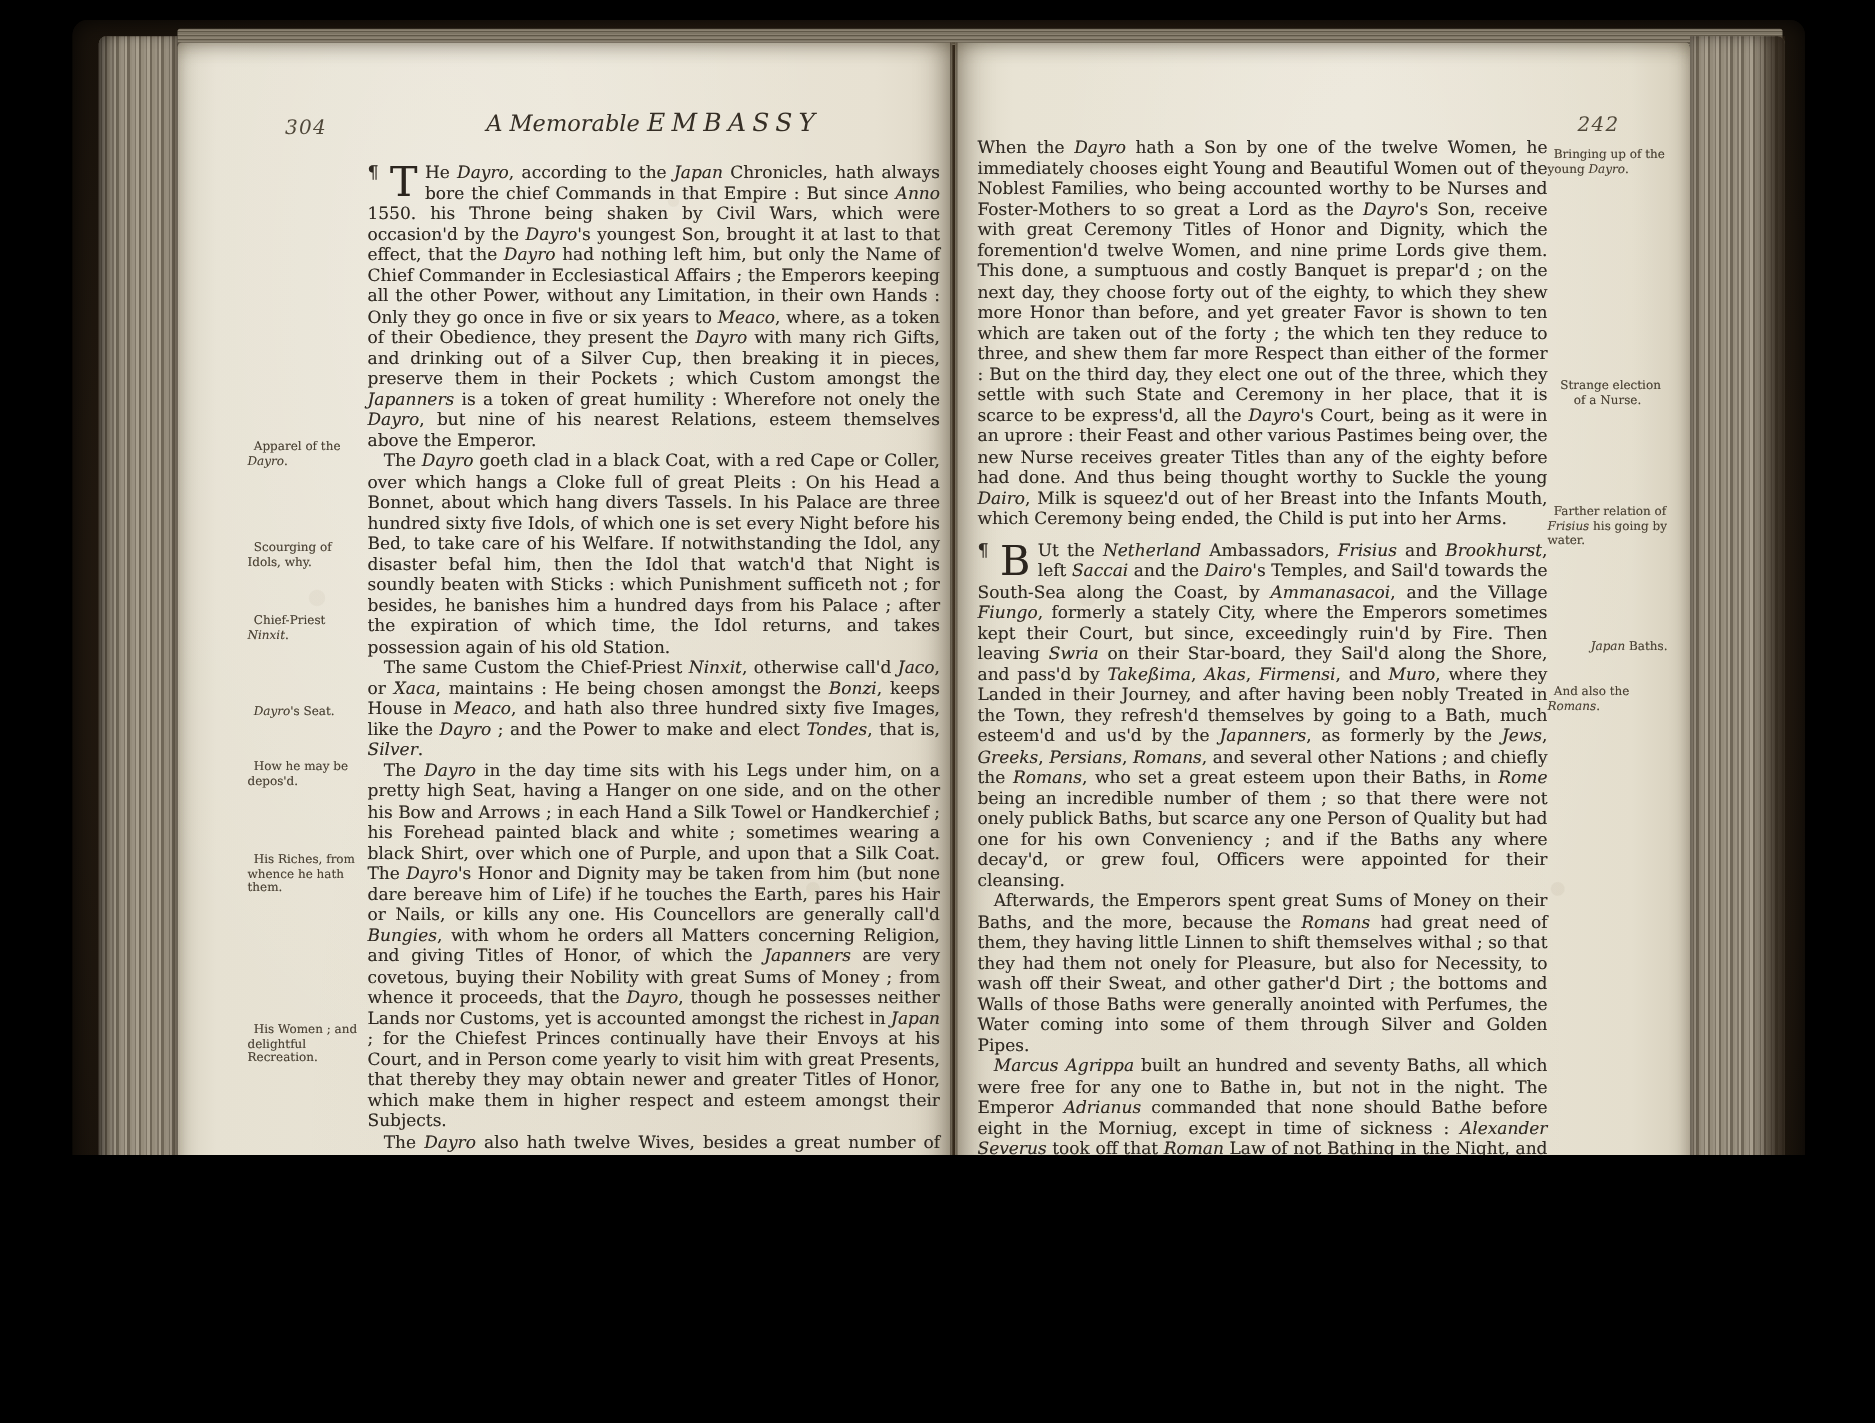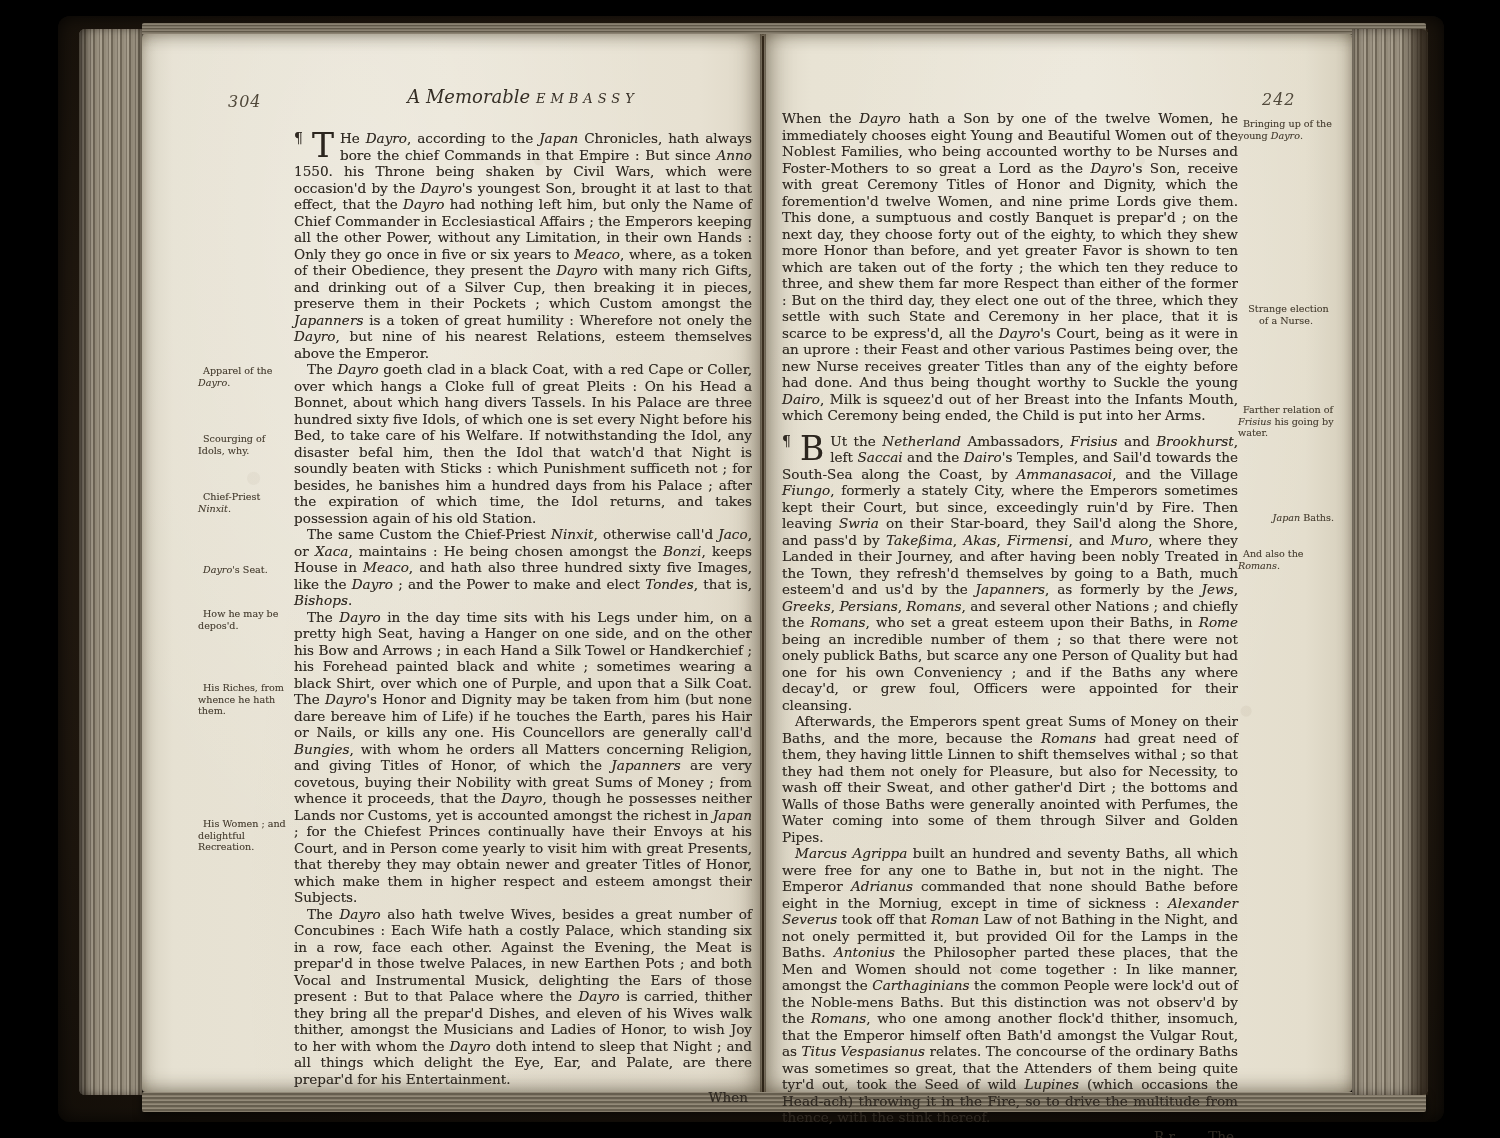--- a/index.html
+++ b/index.html
@@ -1,16 +1,16 @@
 <!DOCTYPE html>
 <html><head>
 <meta charset="utf-8">
 <style>
   html,body{margin:0;padding:0;background:#000;}
-  .stage{position:relative;width:1500px;height:1138px;background:#000;overflow:hidden;
+  .stage{position:relative;width:1500px;height:924px;background:#000;overflow:hidden;
          font-family:"DejaVu Serif","Liberation Serif",serif;}
   .book{position:absolute;left:58px;top:16px;width:1386px;height:1106px;border-radius:12px;
         background:radial-gradient(ellipse at 50% 45%,#3b2f23 0%,#261c12 55%,#140f09 100%);
         box-shadow:0 0 40px rgba(0,0,0,.9), inset 0 0 18px rgba(0,0,0,.8);}
   .edge-top{position:absolute;left:84px;top:7px;width:1284px;height:13px;
         background:repeating-linear-gradient(0deg,#7c7464 0 1px,#5f5748 1px 2px,#8a8171 2px 3px);
         border-radius:2px;}
   .edge-bottom{position:absolute;left:84px;top:1076px;width:1284px;height:20px;
         background:repeating-linear-gradient(0deg,#857c6b 0 1px,#665e4f 1px 3px,#938a79 3px 4px);
         border-radius:2px;box-shadow:0 4px 8px rgba(0,0,0,.6);}
@@ -46,21 +46,21 @@
   .page::before{content:"";position:absolute;inset:0;pointer-events:none;border-radius:inherit;
         background-image:
           radial-gradient(circle at 18% 42%,rgba(110,90,60,.05) 0 6px,transparent 7px),
           radial-gradient(circle at 64% 12%,rgba(110,90,60,.05) 0 4px,transparent 5px),
           radial-gradient(circle at 82% 64%,rgba(110,90,60,.06) 0 5px,transparent 6px),
           radial-gradient(circle at 40% 88%,rgba(110,90,60,.05) 0 8px,transparent 9px);}
   .gutter{position:absolute;left:702px;top:18px;width:6px;height:1058px;
         background:linear-gradient(90deg,rgba(40,30,18,.55),rgba(90,75,50,.25),rgba(40,30,18,.5));}
   .pagenum{position:absolute;font-size:16px;color:#50483a;font-style:italic;letter-spacing:1px;}
   .runhead{position:absolute;text-align:center;font-style:italic;font-size:18px;color:#352e25;}
-  .runhead .sp{letter-spacing:5px;font-size:13px;}
+  .runhead .sp{letter-spacing:5px;font-size:20px;}
   .body-col{position:absolute;font-size:13.6px;line-height:16.5px;color:#2f2922;
         text-align:justify;text-shadow:0 0 .5px rgba(47,41,34,.45);}
   .para{text-indent:13px;margin:0;}
   .para.no-indent{text-indent:0;}
   .para.gap-before{margin-top:9px;}
   .pilcrow{float:left;font-size:14px;line-height:17px;margin-right:9px;}
   .dropcap{float:left;font-size:33px;line-height:30px;height:31px;margin:1px 6px 0 0;color:#2b251e;}
   .catchword-row{text-align:right;padding-right:4px;margin-top:2px;}
   .sig-row{position:relative;height:17px;margin-top:2px;}
   .sig-mark{position:absolute;left:372px;}
@@ -80,34 +80,34 @@
     <div class="edge-bottom"></div>
     <div class="fore-edge left"></div>
     <div class="fore-edge right">
         <div class="stain"></div>
       </div>
 
     <div class="page left">
       <div class="pagenum" style="left:86px;top:58px;">304</div>
       <div class="runhead" style="left:152px;top:52px;width:458px;">A Memorable <span class="sp">EMBASSY</span></div>
 
-      <div class="margin-note mn-left" style="top:318px;margin-top:13px;">Apparel of the <i>Dayro</i>.</div>
+      <div class="margin-note mn-left" style="top:318px;">Apparel of the <i>Dayro</i>.</div>
       <div class="margin-note mn-left" style="top:399px;">Scourging of Idols, why.</div>
       <div class="margin-note mn-left" style="top:457px;">Chief-Priest <i>Ninxit</i>.</div>
       <div class="margin-note mn-left" style="top:530px;"><i>Dayro</i>'s Seat.</div>
       <div class="margin-note mn-left" style="top:574px;">How he may be depos'd.</div>
       <div class="margin-note mn-left" style="top:648px;">His Riches, from whence he hath them.</div>
       <div class="margin-note mn-left" style="top:784px;">His Women ; and delightful Recreation.</div>
 
       <div class="body-col" style="left:152px;top:96px;width:458px;">
         <p class="para no-indent">
           <span class="pilcrow">¶</span><span class="dropcap">T</span><span>He <i>Dayro</i>, according to the <i>Japan</i> Chronicles, hath always bore the chief Commands in that Empire : But since <i>Anno</i> 1550. his Throne being shaken by Civil Wars, which were occasion'd by the <i>Dayro</i>'s youngest Son, brought it at last to that effect, that the <i>Dayro</i> had nothing left him, but only the Name of Chief Commander in Ecclesiastical Affairs ; the Emperors keeping all the other Power, without any Limitation, in their own Hands : Only they go once in five or six years to <i>Meaco</i>, where, as a token of their Obedience, they present the <i>Dayro</i> with many rich Gifts, and drinking out of a Silver Cup, then breaking it in pieces, preserve them in their Pockets ; which Custom amongst the <i>Japanners</i> is a token of great humility : Wherefore not onely the <i>Dayro</i>, but nine of his nearest Relations, esteem themselves above the Emperor.</span>
         </p>
         <p class="para">The <i>Dayro</i> goeth clad in a black Coat, with a red Cape or Coller, over which hangs a Cloke full of great Pleits : On his Head a Bonnet, about which hang divers Tassels. In his Palace are three hundred sixty five Idols, of which one is set every Night before his Bed, to take care of his Welfare. If notwithstanding the Idol, any disaster befal him, then the Idol that watch'd that Night is soundly beaten with Sticks : which Punishment sufficeth not ; for besides, he banishes him a hundred days from his Palace ; after the expiration of which time, the Idol returns, and takes possession again of his old Station.</p>
-        <p class="para">The same Custom the Chief-Priest <i>Ninxit</i>, otherwise call'd <i>Jaco</i>, or <i>Xaca</i>, maintains : He being chosen amongst the <i>Bonzi</i>, keeps House in <i>Meaco</i>, and hath also three hundred sixty five Images, like the <i>Dayro</i> ; and the Power to make and elect <i>Tondes</i>, that is, <i>Bishops</i>.</p>
+        <p class="para">The same Custom the Chief-Priest <i>Ninxit</i>, otherwise call'd <i>Jaco</i>, or <i>Xaca</i>, maintains : He being chosen amongst the <i>Bonzi</i>, keeps House in <i>Meaco</i>, and hath also three hundred sixty five Images, like the <i>Dayro</i> ; and the Power to make and elect <i>Tondes</i>, that is, <i>Silver</i>.</p>
         <p class="para">The <i>Dayro</i> in the day time sits with his Legs under him, on a pretty high Seat, having a Hanger on one side, and on the other his Bow and Arrows ; in each Hand a Silk Towel or Handkerchief ; his Forehead painted black and white ; sometimes wearing a black Shirt, over which one of Purple, and upon that a Silk Coat. The <i>Dayro</i>'s Honor and Dignity may be taken from him (but none dare bereave him of Life) if he touches the Earth, pares his Hair or Nails, or kills any one. His Councellors are generally call'd <i>Bungies</i>, with whom he orders all Matters concerning Religion, and giving Titles of Honor, of which the <i>Japanners</i> are very covetous, buying their Nobility with great Sums of Money ; from whence it proceeds, that the <i>Dayro</i>, though he possesses neither Lands nor Customs, yet is accounted amongst the richest in <i>Japan</i> ; for the Chiefest Princes continually have their Envoys at his Court, and in Person come yearly to visit him with great Presents, that thereby they may obtain newer and greater Titles of Honor, which make them in higher respect and esteem amongst their Subjects.</p>
         <p class="para">The <i>Dayro</i> also hath twelve Wives, besides a great number of Concubines : Each Wife hath a costly Palace, which standing six in a row, face each other. Against the Evening, the Meat is prepar'd in those twelve Palaces, in new Earthen Pots ; and both Vocal and Instrumental Musick, delighting the Ears of those present : But to that Palace where the <i>Dayro</i> is carried, thither they bring all the prepar'd Dishes, and eleven of his Wives walk thither, amongst the Musicians and Ladies of Honor, to wish Joy to her with whom the <i>Dayro</i> doth intend to sleep that Night ; and all things which delight the Eye, Ear, and Palate, are there prepar'd for his Entertainment.</p>
         <div class="catchword-row">When</div>
       </div>
     </div>
 
     <div class="page right">
       <div class="pagenum" style="left:498px;top:56px;">242</div>
 
       <div class="margin-note mn-right" style="top:84px;">Bringing up of the young <i>Dayro</i>.</div>

